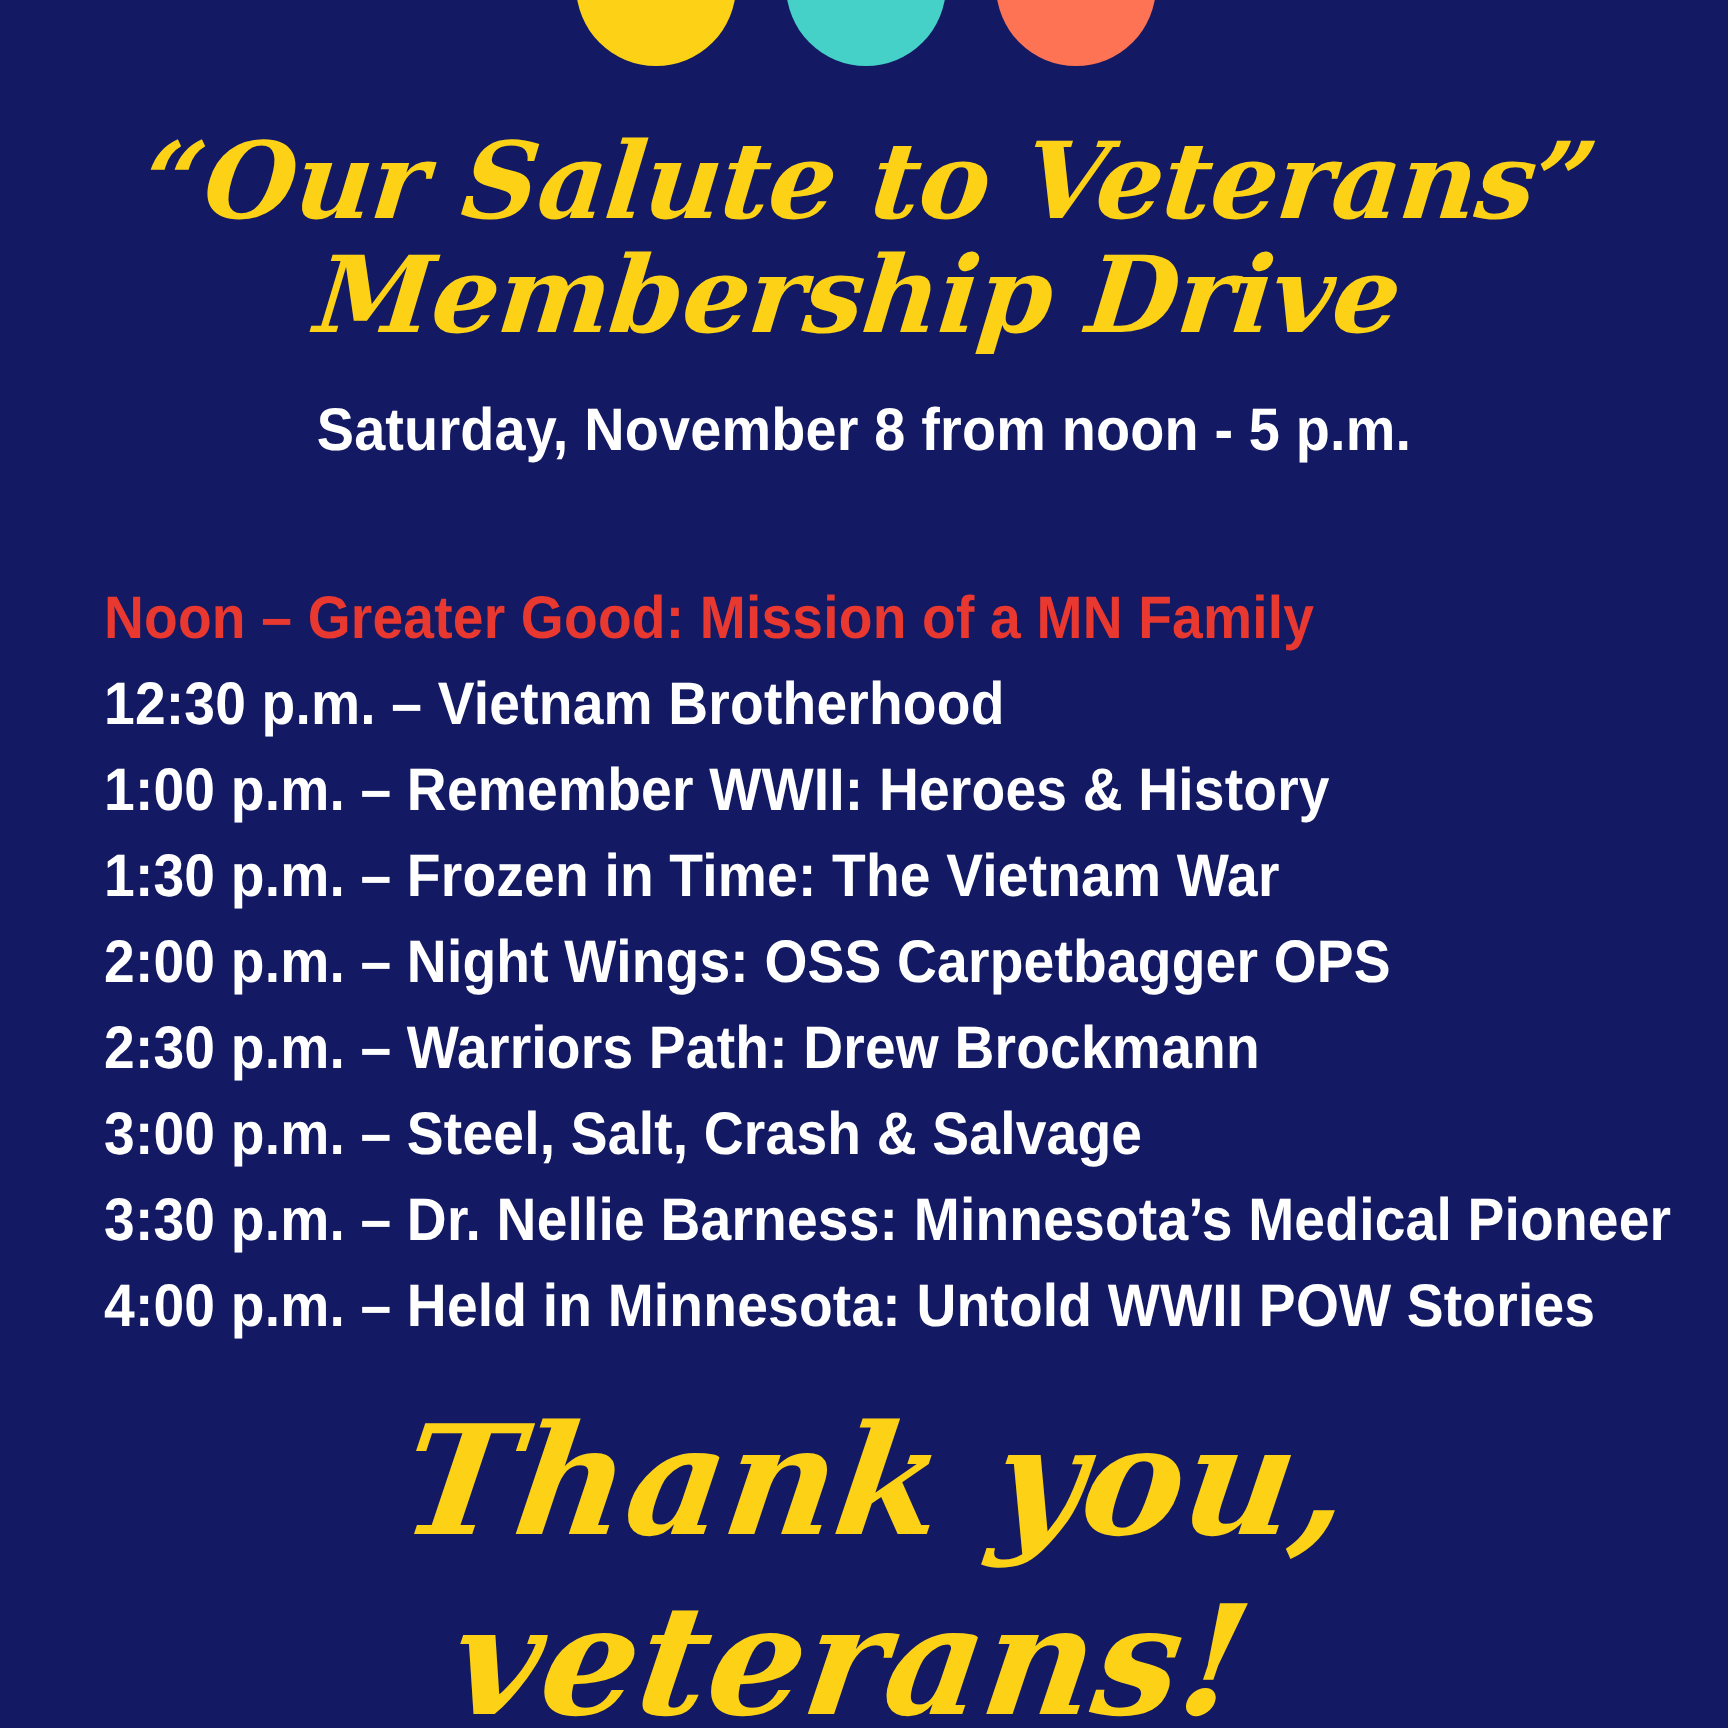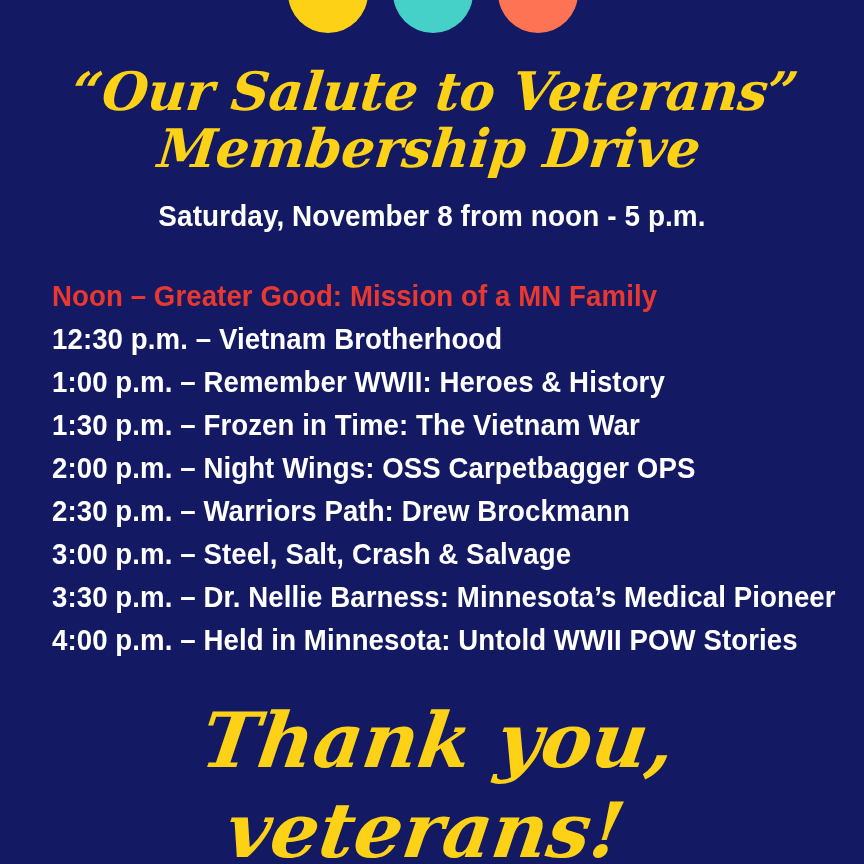--- a/index.html
+++ b/index.html
@@ -72,21 +72,21 @@
     font-weight: bold;
     font-size: 30px;
     line-height: 34px;
     letter-spacing: 0.1px;
     transform: scaleX(0.93);
   }
 
   
   .schedule {
     position: absolute;
-    top: 274px;
+    top: 288px;
     left: 52px;
     width: 800px;
   }
   .schedule-item {
     display: block;
     color: #ffffff;
     font-family: "Liberation Sans Narrow", "Liberation Sans", sans-serif;
     font-weight: bold;
     font-size: 30px;
     line-height: 43px;

